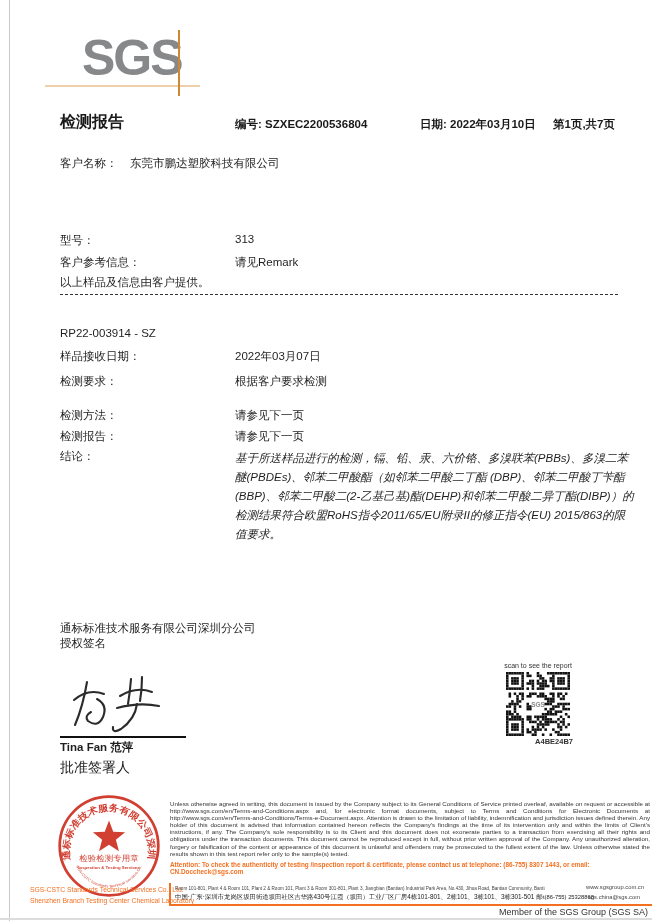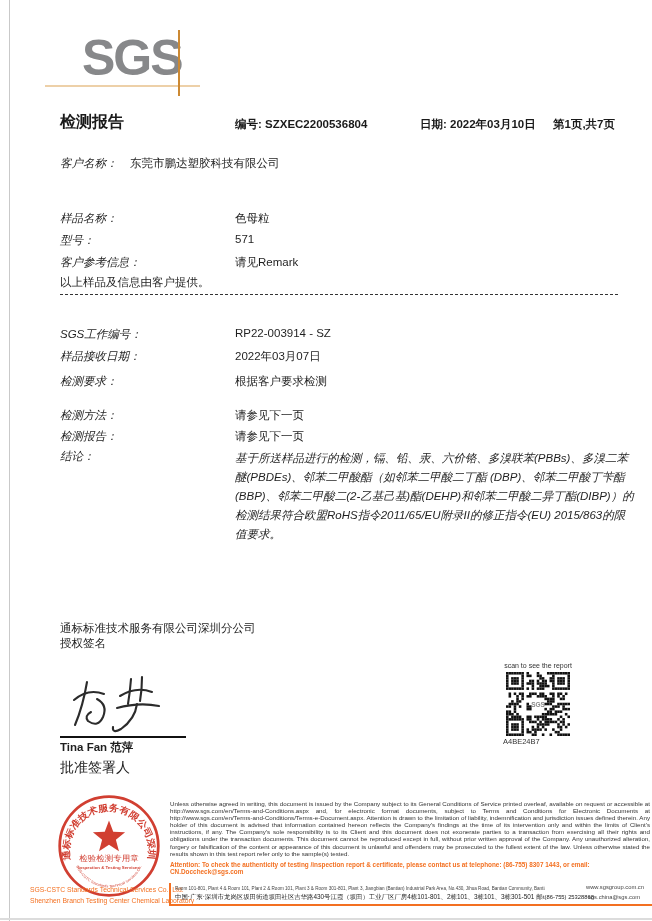--- a/index.html
+++ b/index.html
@@ -10,39 +10,39 @@
 
   
   .logo{position:absolute;left:82px;top:30px;font-size:50px;font-weight:900;letter-spacing:-2px;color:#87888a;line-height:56px;}
   .tan-line{position:absolute;left:45px;top:85px;width:155px;height:2px;background:#edd0a8;}
   .vert-line{position:absolute;left:178px;top:30px;width:2px;height:66px;background:#cc8933;}
   .title{position:absolute;left:60px;top:112px;font-size:16px;font-weight:bold;color:#1a1a1a;font-family:Liberation Serif, serif;}
   .hmeta{position:absolute;top:117px;font-size:11.5px;color:#1a1a1a;font-weight:600;}
 
   
   .row{position:absolute;left:60px;display:flex;font-size:11.5px;color:#1f1f1f;}
-  .lbl{flex:none;font-style:italic;}
+  .lbl{flex:none;}
   .w70{width:70px;}
   .w175{width:175px;}
   .val{flex:none;white-space:nowrap;}
   .note{position:absolute;left:60px;font-size:11.5px;color:#1f1f1f;text-align:right;}
   .dashed{position:absolute;left:60px;top:294px;width:558px;border-top:1px dashed #333;}
   .para{width:400px;white-space:normal;line-height:19px;font-style:italic;}
 
   
   .sig-block{position:absolute;left:60px;top:621px;font-size:11.5px;color:#1f1f1f;line-height:15px;}
   .sig-svg{position:absolute;left:62px;top:672px;}
   .sig-line{position:absolute;left:60px;top:736px;width:126px;height:2px;background:#111;}
   .sig-name{position:absolute;left:60px;top:740px;font-size:11.5px;color:#1f1f1f;font-weight:bold;}
   .sig-title{position:absolute;left:60px;top:759px;font-size:14px;color:#1f1f1f;}
 
   
   .qr-caption{position:absolute;left:503px;top:662px;width:70px;font-size:7px;color:#333;text-align:center;}
   .qr-box{position:absolute;left:506px;top:672px;width:64px;height:64px;}
-  .qr-code-text{position:absolute;left:503px;top:737px;width:70px;text-align:left;font-size:7.5px;color:#333;}
+  .qr-code-text{position:absolute;left:503px;top:737px;width:70px;text-align:right;font-size:7.5px;color:#333;font-weight:bold;}
 
   
   .stamp{position:absolute;left:56px;top:793px;opacity:.95;}
   .company-en{position:absolute;left:30px;top:885px;width:170px;font-size:6.8px;line-height:10.5px;color:#f37021;}
   .disclaimer{position:absolute;left:170px;top:800px;width:480px;font-size:6.2px;line-height:7.1px;color:#333;text-align:justify;}
   .attention{position:absolute;left:170px;top:861px;width:480px;font-size:6.4px;line-height:7.3px;color:#f37021;font-weight:bold;}
   .v-orange{position:absolute;left:169px;top:883px;width:2px;height:23px;background:#f37021;}
   .addr-en{position:absolute;left:175px;top:886px;width:370px;font-size:4.6px;color:#444;white-space:nowrap;overflow:hidden;}
   .website{position:absolute;left:586px;top:884px;font-size:5.8px;color:#444;}
   .addr-cn{position:absolute;left:175px;top:893px;width:368px;font-size:6.4px;color:#222;white-space:nowrap;overflow:hidden;}
@@ -63,37 +63,32 @@
   <div class="vert-line"></div>
   <div class="title">检测报告</div>
   <div class="hmeta" style="left:235px">编号: SZXEC2200536804</div>
   <div class="hmeta" style="left:420px">日期: 2022年03月10日</div>
   <div class="hmeta" style="left:553px">第1页,共7页</div>
 
   <div class="row" style="top:156px">
     <span class="lbl w70">客户名称：</span>
     <span class="val">东莞市鹏达塑胶科技有限公司</span>
   </div>
-  <div class="row" style="top:211px">
-    <span class="lbl w175">样品名称：</span>
-    <span class="val">色母粒</span>
-  </div>
   <div class="row" style="top:233px">
     <span class="lbl w175">型号：</span>
-    <span class="val">571</span>
+    <span class="val">313</span>
   </div>
   <div class="row" style="top:255px">
     <span class="lbl w175">客户参考信息：</span>
     <span class="val">请见Remark</span>
   </div>
   <div class="note" style="top:275px">以上样品及信息由客户提供。</div>
   <div class="dashed"></div>
 
   <div class="row" style="top:327px">
-    <span class="lbl w175">SGS工作编号：</span>
     <span class="val">RP22-003914 - SZ</span>
   </div>
   <div class="row" style="top:349px">
     <span class="lbl w175">样品接收日期：</span>
     <span class="val">2022年03月07日</span>
   </div>
   <div class="row" style="top:374px">
     <span class="lbl w175">检测要求：</span>
     <span class="val">根据客户要求检测</span>
   </div>
@@ -453,13 +448,14 @@
 
   <div class="disclaimer">Unless otherwise agreed in writing, this document is issued by the Company subject to its General Conditions of Service printed overleaf, available on request or accessible at http://www.sgs.com/en/Terms-and-Conditions.aspx and, for electronic format documents, subject to Terms and Conditions for Electronic Documents at http://www.sgs.com/en/Terms-and-Conditions/Terms-e-Document.aspx. Attention is drawn to the limitation of liability, indemnification and jurisdiction issues defined therein. Any holder of this document is advised that information contained hereon reflects the Company's findings at the time of its intervention only and within the limits of Client's instructions, if any. The Company's sole responsibility is to its Client and this document does not exonerate parties to a transaction from exercising all their rights and obligations under the transaction documents. This document cannot be reproduced except in full, without prior written approval of the Company. Any unauthorized alteration, forgery or falsification of the content or appearance of this document is unlawful and offenders may be prosecuted to the fullest extent of the law. Unless otherwise stated the results shown in this test report refer only to the sample(s) tested.</div>
   <div class="attention">Attention: To check the authenticity of testing /inspection report &amp; certificate, please contact us at telephone: (86-755) 8307 1443, or email: CN.Doccheck@sgs.com</div>
   <div class="v-orange"></div>
   <div class="addr-en">Room 101-801, Plant 4 &amp; Room 101, Plant 2 &amp; Room 101, Plant 3 &amp; Room 301-801, Plant 3, Jiangbian (Bantian) Industrial Park Area, No.430, Jihua Road, Bantian Community, Bantian Street, Longgang District, Shenzhen, Guangdong, China 518129</div>
   <div class="website">www.sgsgroup.com.cn</div>
   <div class="addr-cn">中国·广东·深圳市龙岗区坂田街道坂田社区吉华路430号江霞（坂田）工业厂区厂房4栋101-801、2栋101、3栋101、3栋301-501 邮编：518129</div>
   <div class="phone">t(86-755) 25328868</div>
   <div class="email">sgs.china@sgs.com</div>
   <div class="h-orange"></div>
+  <div class="member">Member of the SGS Group (SGS SA)</div>
 </div>
 
 </body></html>

